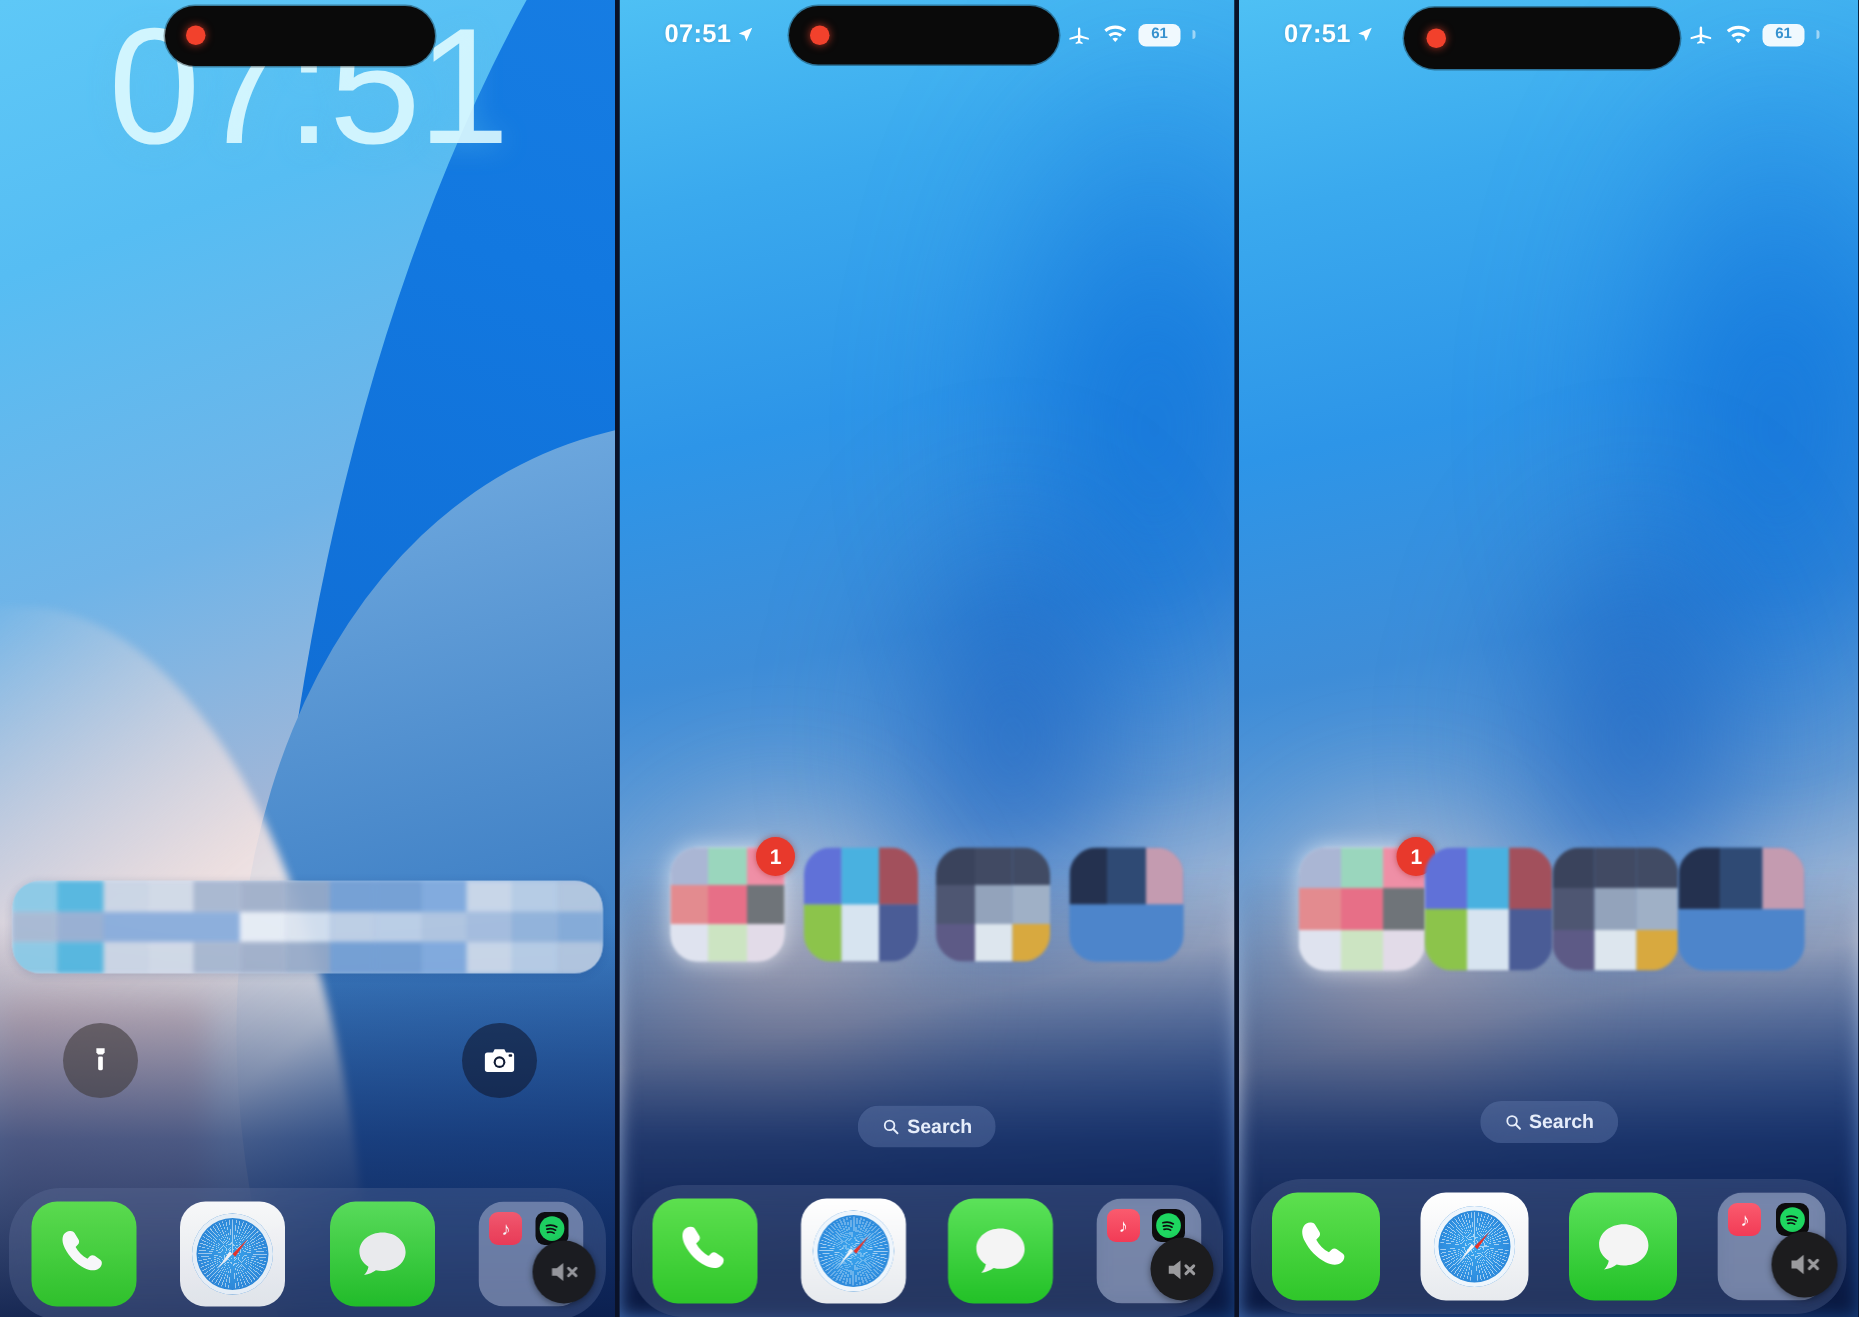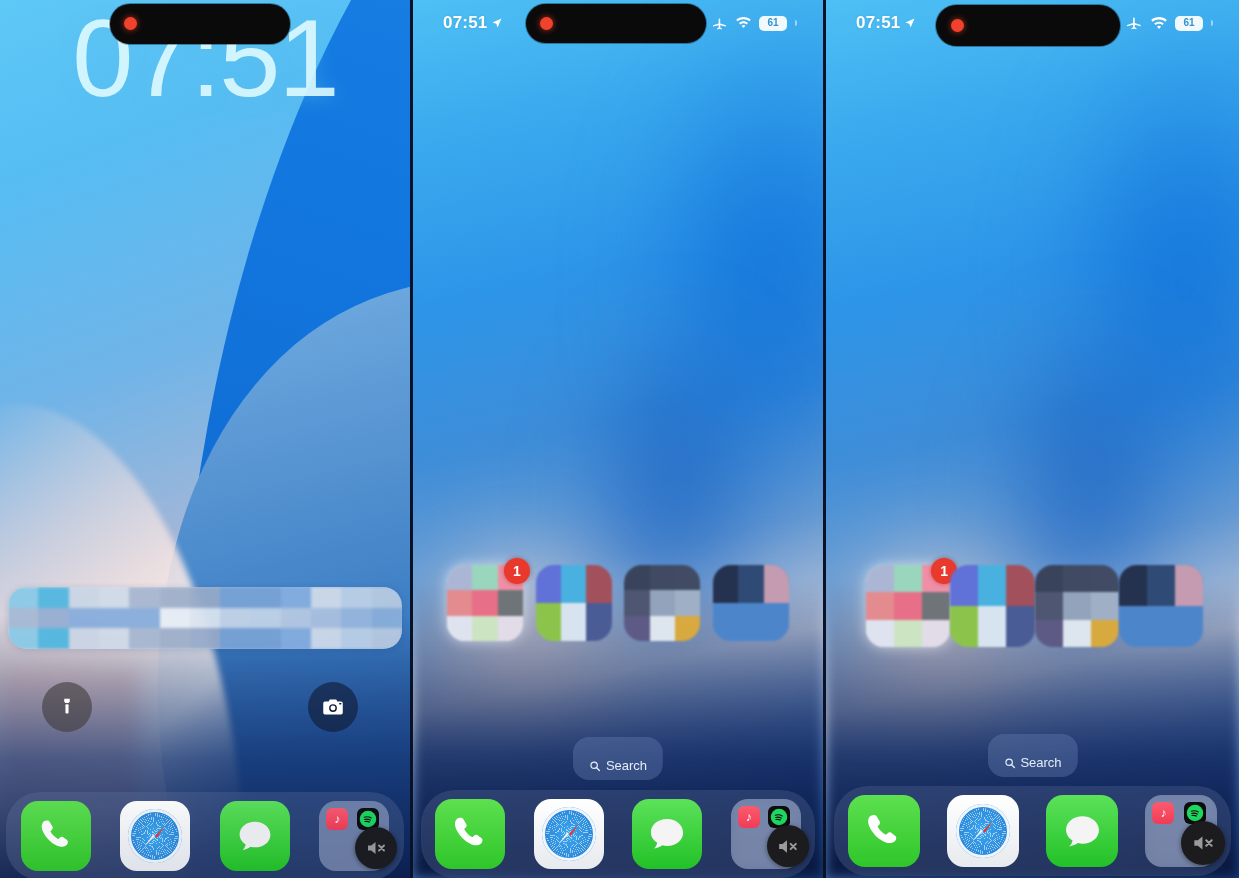--- a/index.html
+++ b/index.html
@@ -236,26 +236,26 @@
     display:flex; align-items:center; justify-content:center;
     box-shadow:0 0 4px rgba(160,20,10,.5);
     filter:blur(.4px);
   }
 
   
   .searchpill {
     position:absolute;
     left:50%; transform:translateX(-50%);
     display:flex; align-items:center; gap:5px;
-    padding:21px 16px 7px;
+    padding:6px 16px 7px;
     border-radius:16px;
     background:rgba(125,150,200,.30);
     backdrop-filter:blur(8px);
     color:#e6edfa;
-    font-size:13px; font-weight:normal;
+    font-size:13px; font-weight:bold;
     z-index:5;
   }
   .panel.home1 .searchpill { top:737px; }
   .panel.home2 .searchpill { top:734px; }
 
   
   .dock {
     position:absolute;
     border-radius:34px;
     background:rgba(122,140,180,.24);

